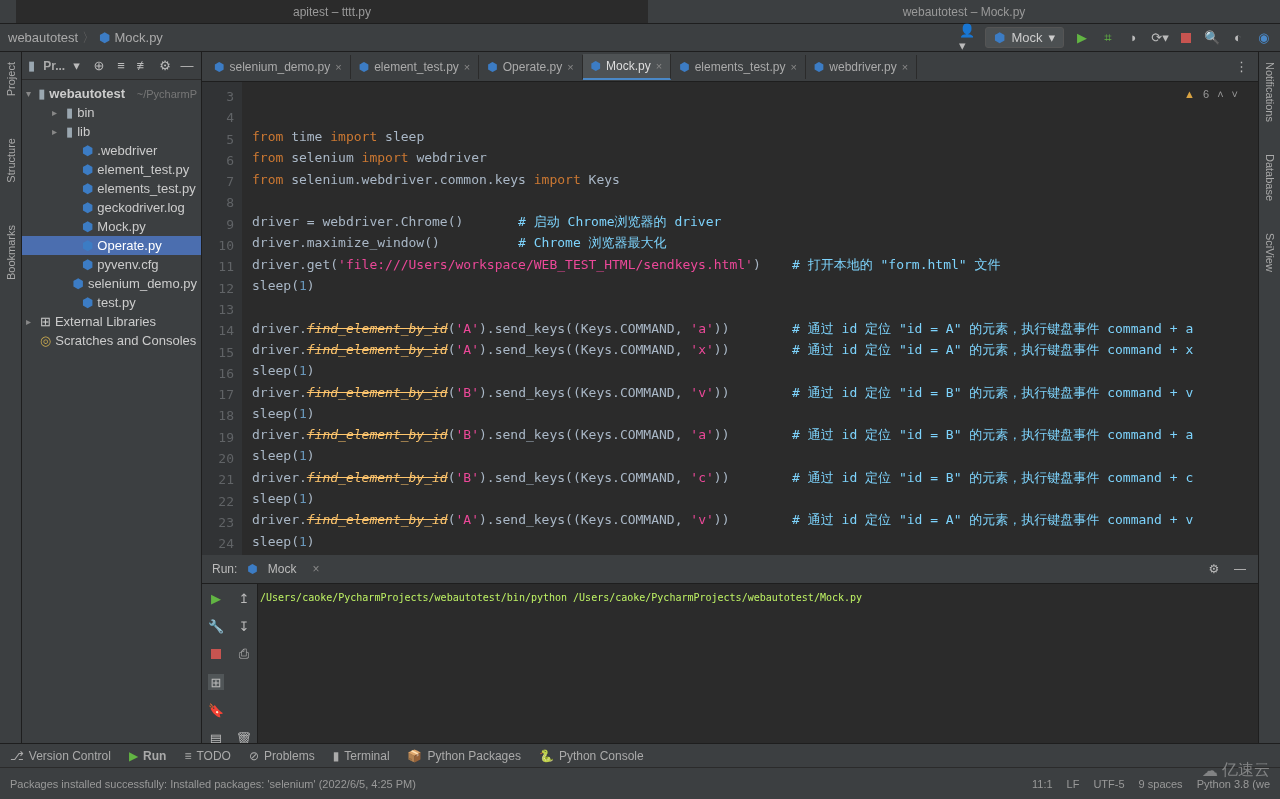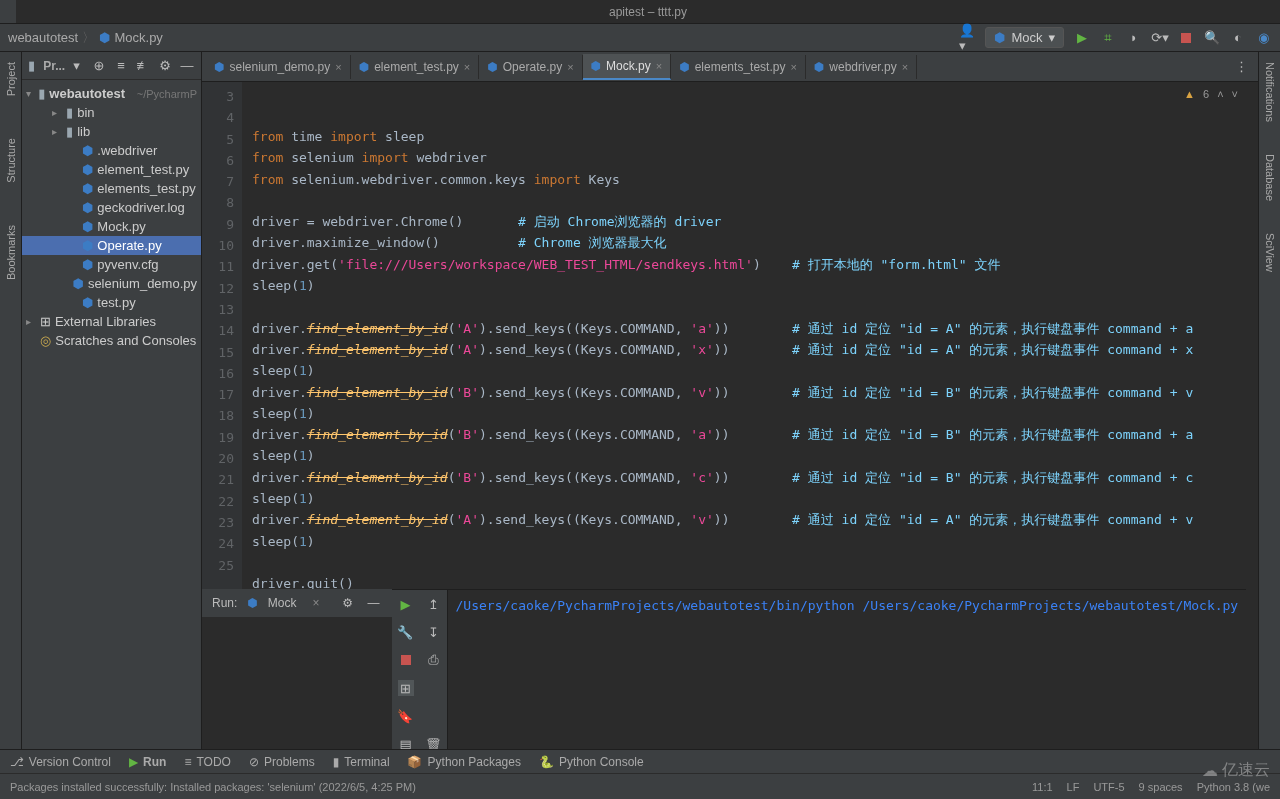--- a/index.html
+++ b/index.html
@@ -176,39 +176,39 @@
   background: #3c3f41;
   border-right: 1px solid #1e1e1e;
   display: grid;
   grid-template-columns: 28px 28px;
   grid-auto-rows: 28px;
   justify-items: center;
   align-items: center;
 }
 .run-output {
   flex: 1;
-  padding: 8px 8px;
+  padding: 8px 2px;
   font-family: "Menlo", "Consolas", monospace;
-  font-size: 13px;
-  color: #3b82f6;
+  font-size: 10px;
+  color: #bef264;
 }
 .bottom-toolbar {
   height: 24px;
   background: #3c3f41;
   display: flex;
   align-items: center;
   gap: 18px;
   padding: 0 10px;
   border-top: 1px solid #1e1e1e;
   font-size: 12px;
   color: #aaa;
 }
 .bottom-toolbar .item { display: flex; align-items: center; gap: 5px; }
 .status-bar {
-  height: 26px;
+  height: 32px;
   background: #3c3f41;
   display: flex;
   align-items: center;
   padding: 0 10px;
   font-size: 11px;
   color: #999;
   border-top: 1px solid #2b2b2b;
   justify-content: space-between;
 }
 .status-right { display: flex; gap: 14px; }
@@ -222,20 +222,21 @@
   align-items: center;
   gap: 4px;
   z-index: 100;
 }
 </style>
 </head>
 <body>
 
 <div class="titlebar">
   <div>apitest – tttt.py</div>
+  <div>webautotest – Mock.py</div>
 </div>
 
 <div class="navbar">
   <div class="breadcrumb">
     <span>webautotest</span>
     <span class="sep">〉</span>
     <span class="py-icon">⬢</span>
     <span>Mock.py</span>
   </div>
   <div class="toolbar-right">
@@ -414,21 +415,21 @@
 driver.quit()
 </div>
       <div class="code-status">
         <span style="color:#d9a343">▲</span>
         <span>6</span>
         <span>˄</span>
         <span>˅</span>
       </div>
     </div>
 
-    <div style="display:flex;flex-direction:row">
+    <div style="display:flex;flex-direction:column">
     <div class="run-header">
       <span>Run:</span>
       <span class="py-icon">⬢</span>
       <span>Mock</span>
       <span class="close">×</span>
       <span style="flex:1"></span>
       <span class="icon-btn">⚙</span>
       <span class="icon-btn">—</span>
     </div>
     <div class="run-panel">

